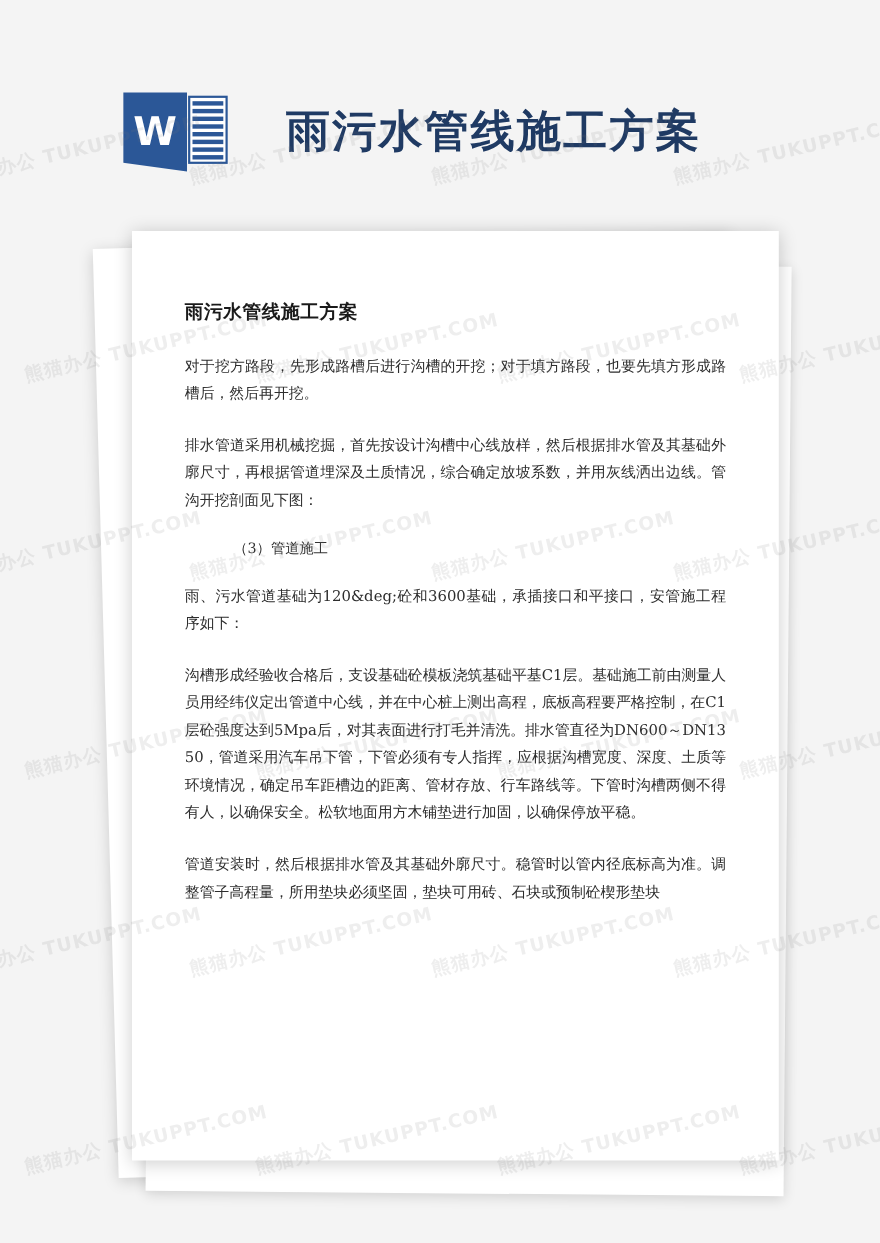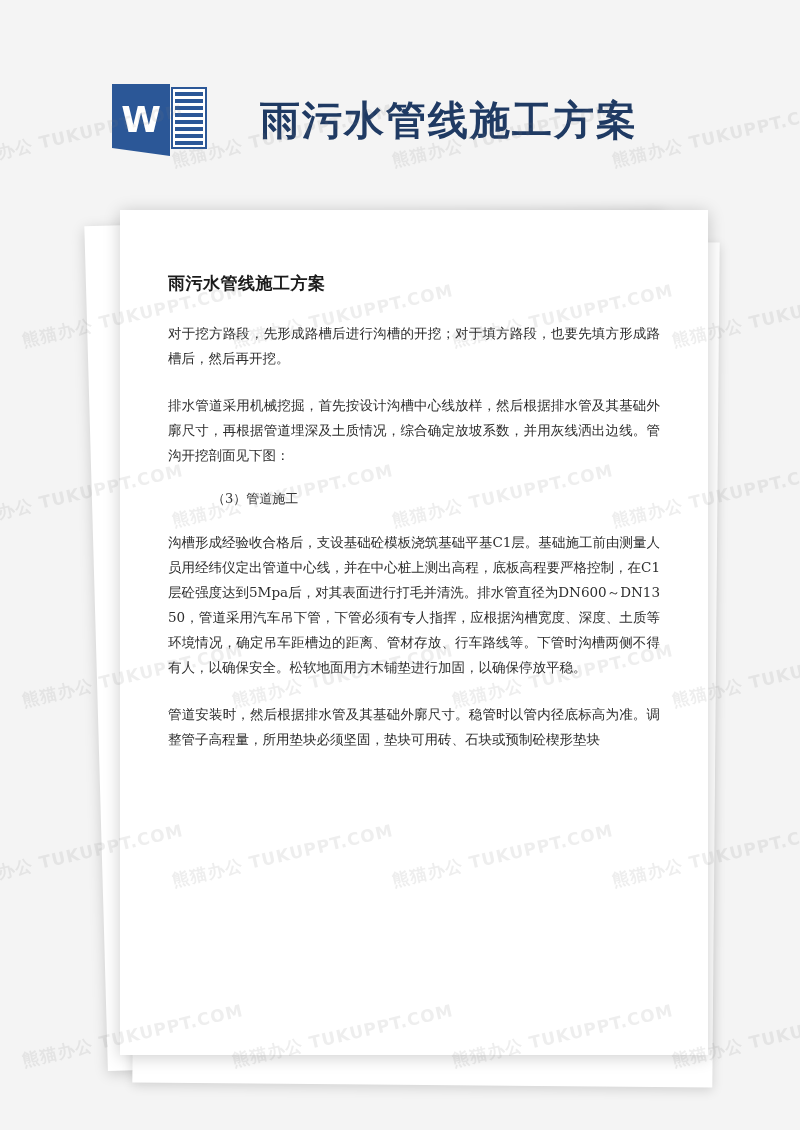--- a/index.html
+++ b/index.html
@@ -190,20 +190,21 @@
 
 <div class="page-content">
   <div class="inner">
     <div class="doc-h1">雨污水管线施工方案</div>
 
     <p class="doc-p">对于挖方路段，先形成路槽后进行沟槽的开挖；对于填方路段，也要先填方形成路槽后，然后再开挖。</p>
     <p class="doc-p">排水管道采用机械挖掘，首先按设计沟槽中心线放样，然后根据排水管及其基础外廓尺寸，再根据管道埋深及土质情况，综合确定放坡系数，并用灰线洒出边线。管沟开挖剖面见下图：</p>
 
     <div class="doc-item">（3）管道施工</div>
 
+    <p class="doc-p">雨、污水管道基础为120&amp;deg;砼和3600基础，承插接口和平接口，安管施工程序如下：</p>
     <p class="doc-p">沟槽形成经验收合格后，支设基础砼模板浇筑基础平基C1层。基础施工前由测量人员用经纬仪定出管道中心线，并在中心桩上测出高程，底板高程要严格控制，在C1层砼强度达到5Mpa后，对其表面进行打毛并清洗。排水管直径为DN600～DN1350，管道采用汽车吊下管，下管必须有专人指挥，应根据沟槽宽度、深度、土质等环境情况，确定吊车距槽边的距离、管材存放、行车路线等。下管时沟槽两侧不得有人，以确保安全。松软地面用方木铺垫进行加固，以确保停放平稳。</p>
     <p class="doc-p">管道安装时，然后根据排水管及其基础外廓尺寸。稳管时以管内径底标高为准。调整管子高程量，所用垫块必须坚固，垫块可用砖、石块或预制砼楔形垫块</p>
   </div>
 </div>
 
 <div class="watermark-layer" id="wm-layer">
     <span class="wm" style="left: -40px; top: 150px;">熊猫办公 TUKUPPT.COM</span>
     <span class="wm" style="left: 170px; top: 150px;">熊猫办公 TUKUPPT.COM</span>
     <span class="wm" style="left: 390px; top: 150px;">熊猫办公 TUKUPPT.COM</span>
     <span class="wm" style="left: 610px; top: 150px;">熊猫办公 TUKUPPT.COM</span>

